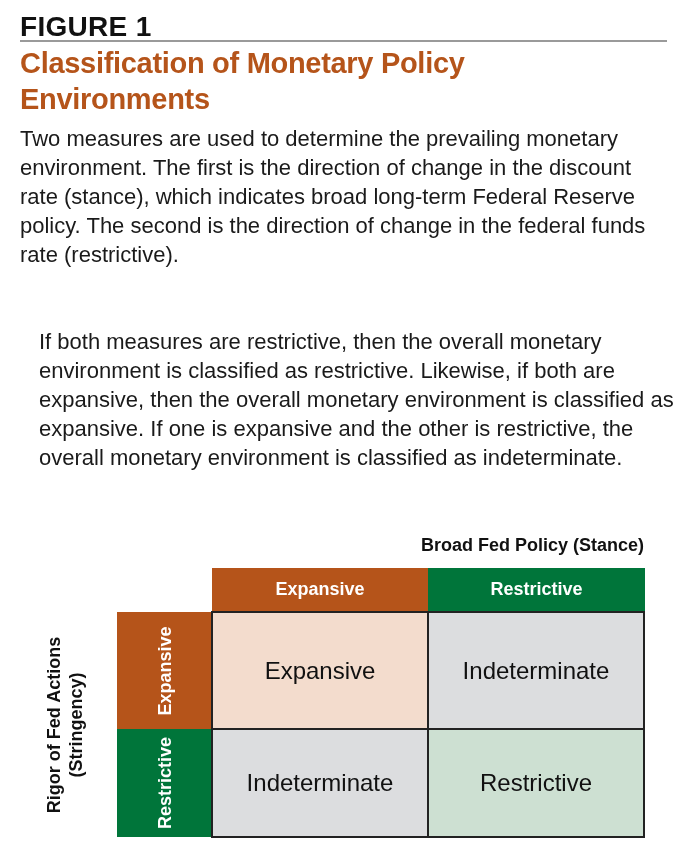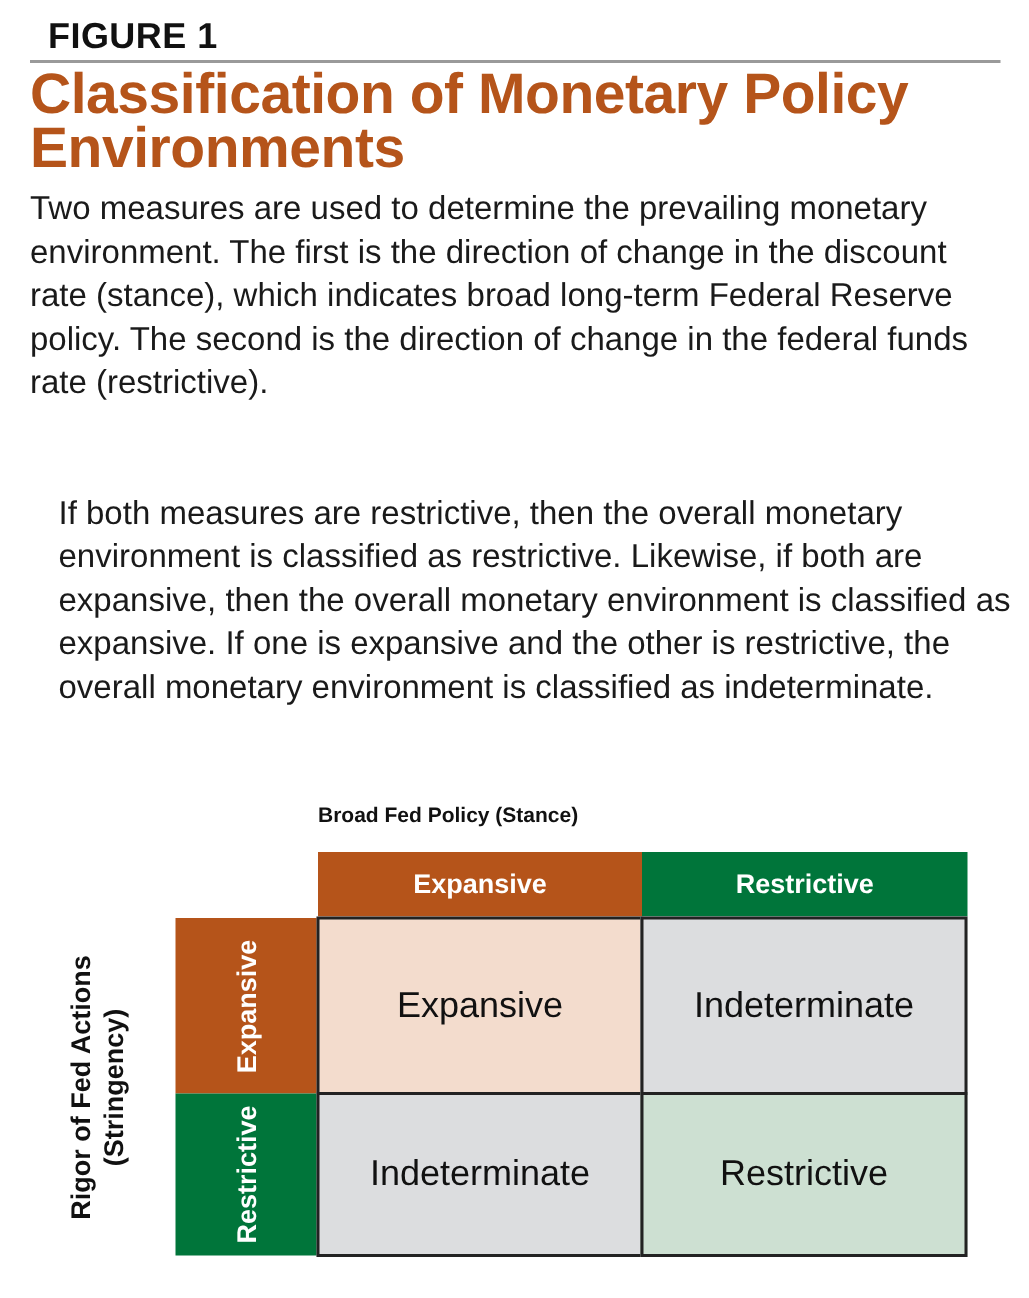--- a/index.html
+++ b/index.html
@@ -1,23 +1,23 @@
 <!DOCTYPE html>
 <html><head>
   <meta charset="utf-8">
   <style>
     html, body { margin: 0; padding: 0; background: #ffffff; }
     body { width: 686px; height: 865px; position: relative; overflow: hidden; font-family: "Liberation Sans", sans-serif; }
-    .fig-label { position: absolute; left: 20px; top: 11px; font-size: 24px; font-weight: bold; color: #111; letter-spacing: 0.3px; margin-left: 12px; }
+    .fig-label { position: absolute; left: 20px; top: 11px; font-size: 28px; font-weight: bold; color: #111; letter-spacing: 0.3px; }
     .rule { position: absolute; left: 20px; top: 40px; width: 647px; height: 2px; background: #9a9a9a; }
-    .title { position: absolute; left: 20px; top: 45px; width: 640px; font-size: 38px; line-height: 36px; font-weight: bold; color: #b5541a; letter-spacing: -0.3px; }
+    .title { position: absolute; left: 20px; top: 45px; width: 640px; font-size: 29px; line-height: 36px; font-weight: bold; color: #b5541a; letter-spacing: -0.3px; }
     .body-text { position: absolute; left: 20px; width: 650px; font-size: 22px; line-height: 29px; color: #1a1a1a; }
     .p1 { top: 124px; }
     .p2 { top: 327px; margin-left: 19px; }
-    .col-axis { position: absolute; left: 212px; top: 535px; width: 432px; text-align: left; font-size: 14px; font-weight: bold; color: #111; }
+    .col-axis { position: absolute; left: 212px; top: 535px; width: 432px; text-align: right; font-size: 18px; font-weight: bold; color: #111; }
     .col-head { position: absolute; top: 568px; height: 43px; color: #fff; font-size: 18px; font-weight: bold; display: flex; align-items: center; justify-content: center; }
     .row-head { position: absolute; left: 117px; width: 95px; color: #fff; font-size: 18px; font-weight: bold; }
     .row-head span { position: absolute; left: 50%; top: 50%; transform: translate(-50%, -50%) rotate(-90deg); white-space: nowrap; }
     .row-axis { position: absolute; left: 20px; top: 612px; width: 90px; height: 225px; }
     .row-axis .inner { position: absolute; left: 50%; top: 50%; transform: translate(-50%, -50%) rotate(-90deg); white-space: nowrap; text-align: center; font-size: 18px; font-weight: bold; line-height: 22px; color: #111; }
     .cell { position: absolute; box-sizing: border-box; border: 2px solid #222; display: flex; align-items: center; justify-content: center; font-size: 24px; color: #111; }
   </style>
 </head>
 <body>
 

